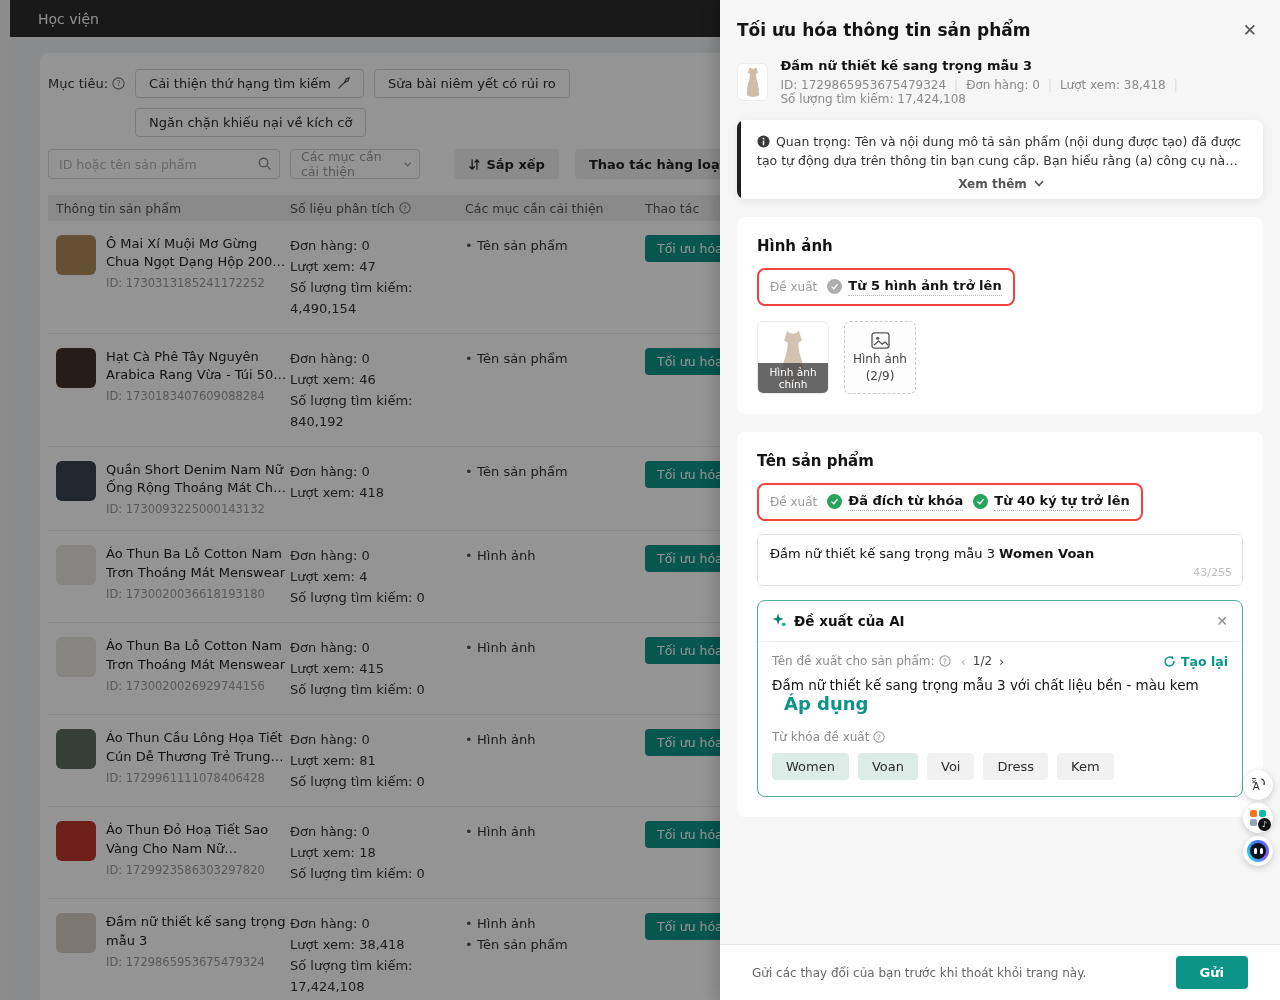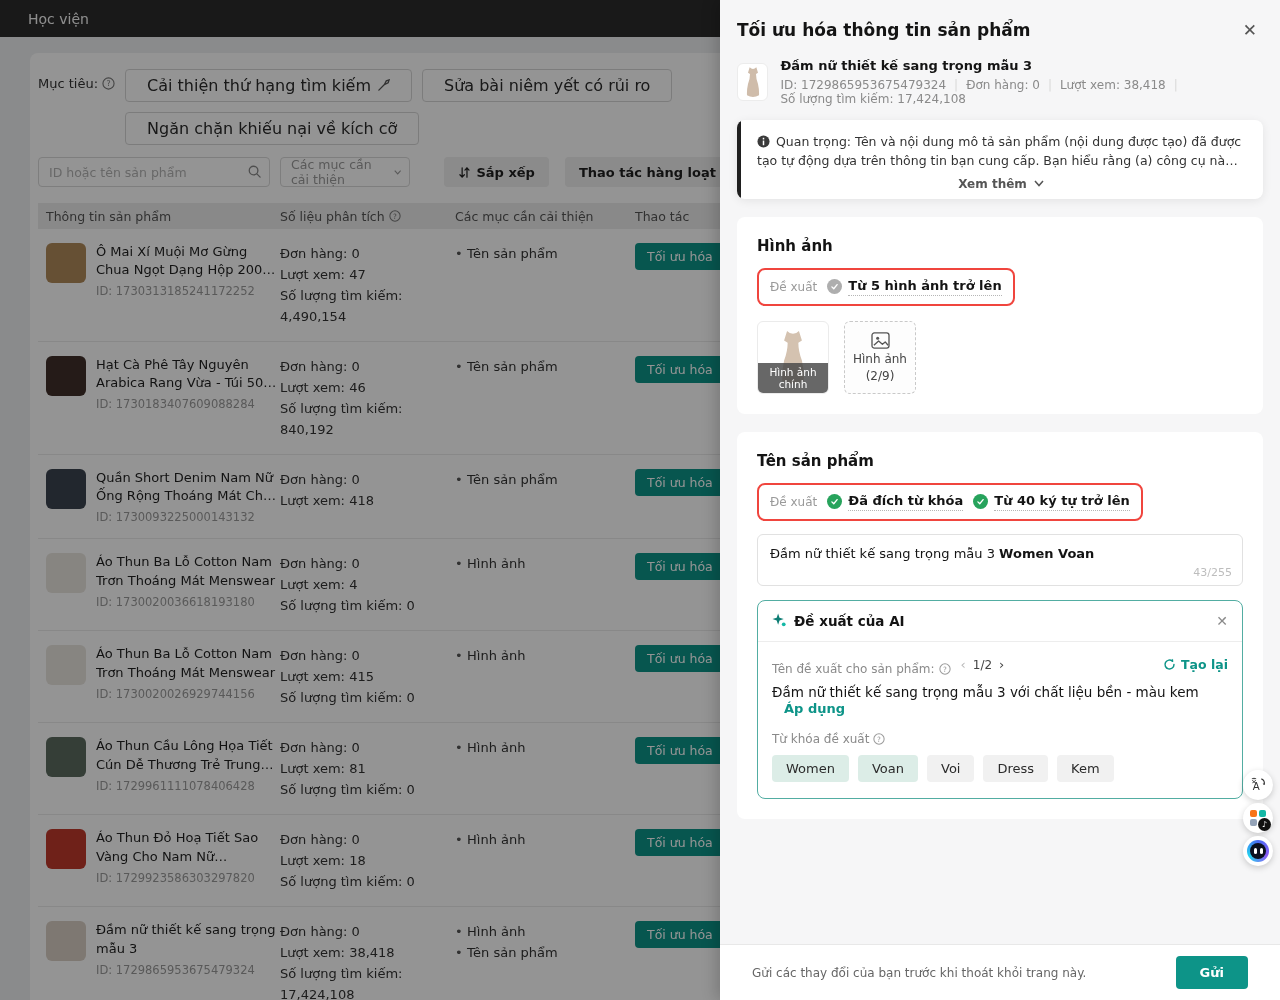--- a/index.html
+++ b/index.html
@@ -1,27 +1,27 @@
 <!DOCTYPE html>
 <html style="--accent: #0d9488;"><head>
 <meta charset="utf-8">
 <style>
   * { margin:0; padding:0; box-sizing:border-box; }
   html,body { width:1280px; height:1000px; overflow:hidden; }
   body { font-family:"DejaVu Sans","Liberation Sans",sans-serif; background:#f1f2f3; position:relative; }
 
   
-  .left-region { position:absolute; left:0; top:0; width:720px; height:1000px; overflow:hidden; background:#eef0f1; }
+  .left-region { position:absolute; left:10px; top:0; width:720px; height:1000px; overflow:hidden; background:#eef0f1; }
   .topbar { height:37px; background:#2b2b2b; display:flex; align-items:center; padding-left:28px; }
   .topbar-title { color:#f5f5f5; font-size:14px; }
   .main-card { margin:16px 0 0 30px; width:700px; height:947px; background:#ffffff; border-radius:8px 8px 0 0; padding:16px 0 0 8px; }
 
   .goal-row { display:flex; align-items:flex-start; flex-wrap:wrap; gap:10px; padding-right:10px; }
   .goal-label { font-size:13px; color:#333; display:flex; align-items:center; gap:4px; margin-top:7px; }
-  .chip-btn { border:1px solid #d6d6d6; background:#fff; border-radius:4px; padding:6px 21px; font-size:16px; color:#2b2b2b; display:inline-flex; align-items:center; gap:6px; cursor:pointer; font-family:inherit; }
+  .chip-btn { border:1px solid #d6d6d6; background:#fff; border-radius:4px; padding:6px 13px; font-size:13px; color:#2b2b2b; display:inline-flex; align-items:center; gap:6px; cursor:pointer; font-family:inherit; }
   .goal-buttons { display:flex; flex-wrap:wrap; gap:10px; width:560px; }
 
   .toolbar-row { display:flex; align-items:center; margin-top:12px; padding-right:0; }
   .search-box { position:relative; width:232px; }
   .search-box input { width:100%; height:30px; border:1px solid #d9d9d9; border-radius:4px; padding:0 41px 0 10px; font-size:12.5px; color:#333; font-family:inherit; background:#fff; }
   .search-box input::placeholder { color:#b3b3b3; }
   .search-icon { position:absolute; right:8px; top:7px; }
   .select-box { margin-left:10px; width:130px; height:30px; border:1px solid #d9d9d9; border-radius:4px; display:flex; align-items:center; justify-content:space-between; padding:0 8px 0 10px; font-size:12.5px; color:#9a9a9a; background:#fff; cursor:pointer; }
   .gray-btn { margin-left:16px; background:#efefef; border:none; border-radius:4px; height:30px; padding:0 14px; font-size:13px; font-weight:bold; color:#1f1f1f; display:inline-flex; align-items:center; gap:6px; cursor:pointer; font-family:inherit; white-space:nowrap; }
   .sort-btn { margin-left:auto; }
@@ -83,27 +83,27 @@
   .name-input { position:relative; border:1px solid #e1e1e1; border-radius:6px; margin-top:13px; padding:11px 12px 24px 12px; font-size:13px; color:#141414; cursor:text; }
   .name-input b { font-weight:bold; }
   .char-count { position:absolute; right:10px; bottom:6px; font-size:11px; color:#bdbdbd; }
 
   .ai-box { border:1px solid #52ada2; border-radius:8px; margin-top:14px; background:#fff; }
   .ai-head { display:flex; align-items:center; justify-content:space-between; padding:12px 14px; border-bottom:1px solid #ededed;gap:43px; }
   .ai-head-left { display:flex; align-items:center; gap:7px; font-size:13.5px; font-weight:bold; color:#141414; }
   .ai-close { color:#8a8a8a; font-size:14px; cursor:pointer; line-height:1; }
   .ai-body { padding:12px 14px 16px 14px; }
   .ai-sub-row { display:flex; align-items:center; }
-  .ai-sub-label { font-size:12px; color:#8a8a8a; display:flex; align-items:center; gap:4px;margin-top:8px; }
+  .ai-sub-label { font-size:12px; color:#8a8a8a; display:flex; align-items:center; gap:4px; }
   .pager { display:flex; align-items:center; gap:7px; margin-left:10px; font-size:12px; color:#444; }
   .pg-arrow { color:#b8b8b8; cursor:pointer; font-size:13px; }
   .pg-arrow.on { color:#444; }
   .regen { margin-left:auto; color:var(--accent,#0d9488); font-size:12.5px; font-weight:bold; display:flex; align-items:center; gap:5px; cursor:pointer; }
   .ai-suggestion { margin-top:8px; font-size:13.5px; color:#141414; }
-  .apply-link { color:var(--accent,#0d9488); font-weight:bold; font-size:13px; margin-left:12px; cursor:pointer; }
+  .apply-link { color:var(--accent,#0d9488); font-weight:bold; font-size:18px; margin-left:12px; cursor:pointer; }
   .kw-label { margin-top:16px; font-size:12px; color:#8a8a8a; display:flex; align-items:center; gap:4px; }
   .chips-row { display:flex; gap:9px; margin-top:9px; }
   .kw-chip { border:none; border-radius:4px; padding:6px 14px; font-size:13px; color:#2b2b2b; background:#f1f1f1; cursor:pointer; font-family:inherit; }
   .kw-chip.hl { background:#dcede7; }
 
   .panel-footer { position:absolute; left:0; bottom:0; width:560px; height:56px; background:#fff; border-top:1px solid #e8e8e8; display:flex; align-items:center; justify-content:space-between; padding:0 32px; }
   .footer-hint { font-size:12px; color:#666; }
   .submit-btn { background:var(--accent,#0d9488); color:#fff; border:none; border-radius:4px; font-size:13px; font-weight:bold; padding:9px 24px; cursor:pointer; font-family:inherit; }
 
   .float-stack { position:absolute; right:7px; top:770px; display:flex; flex-direction:column; gap:3px; z-index:70; }

